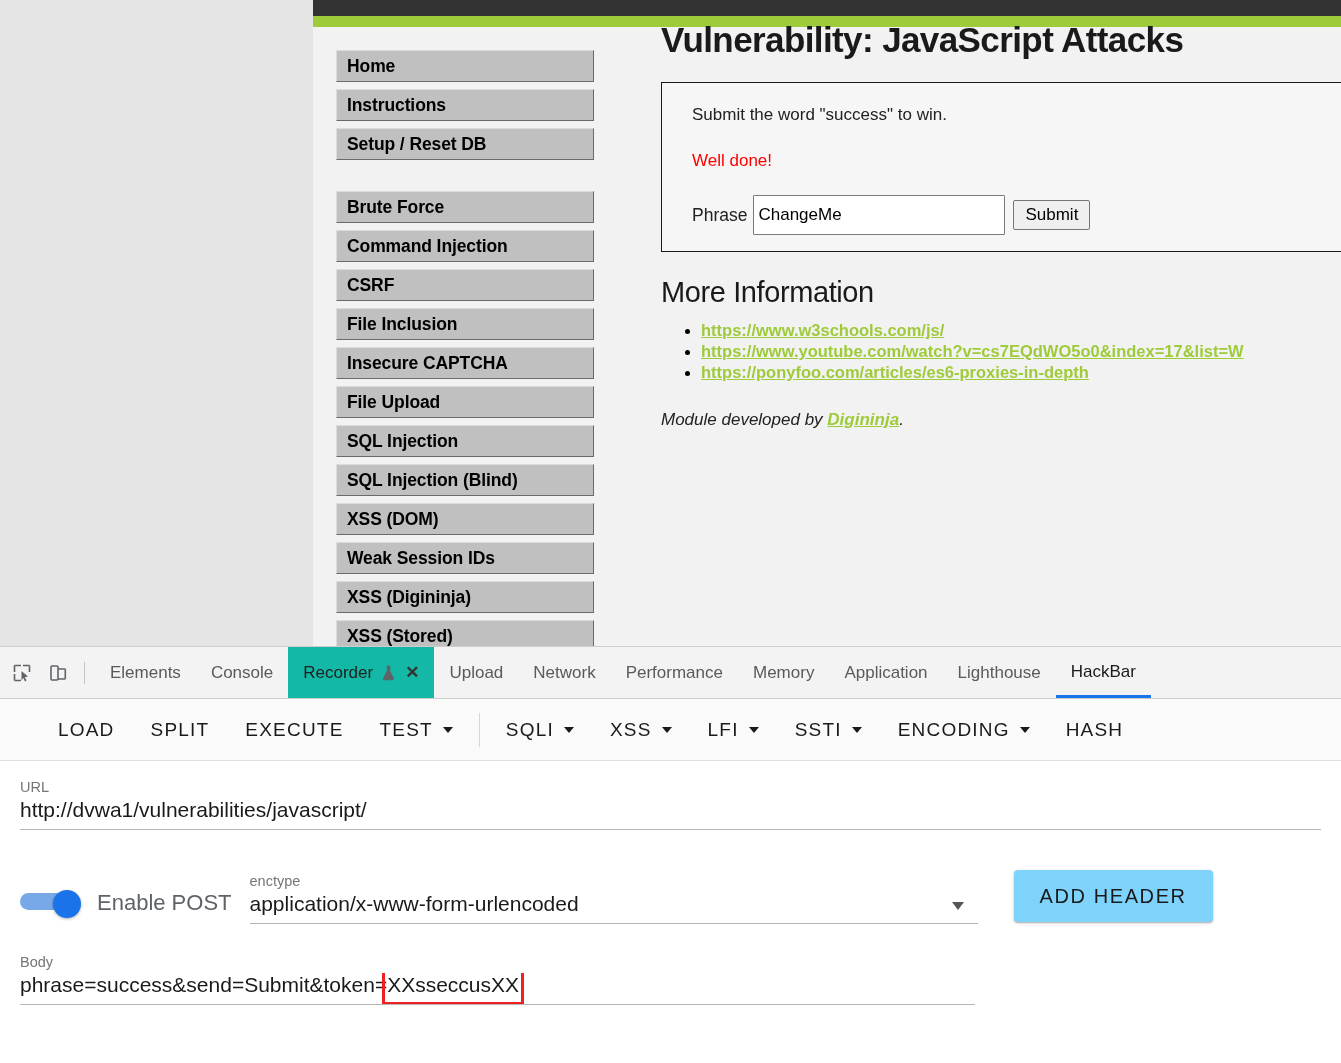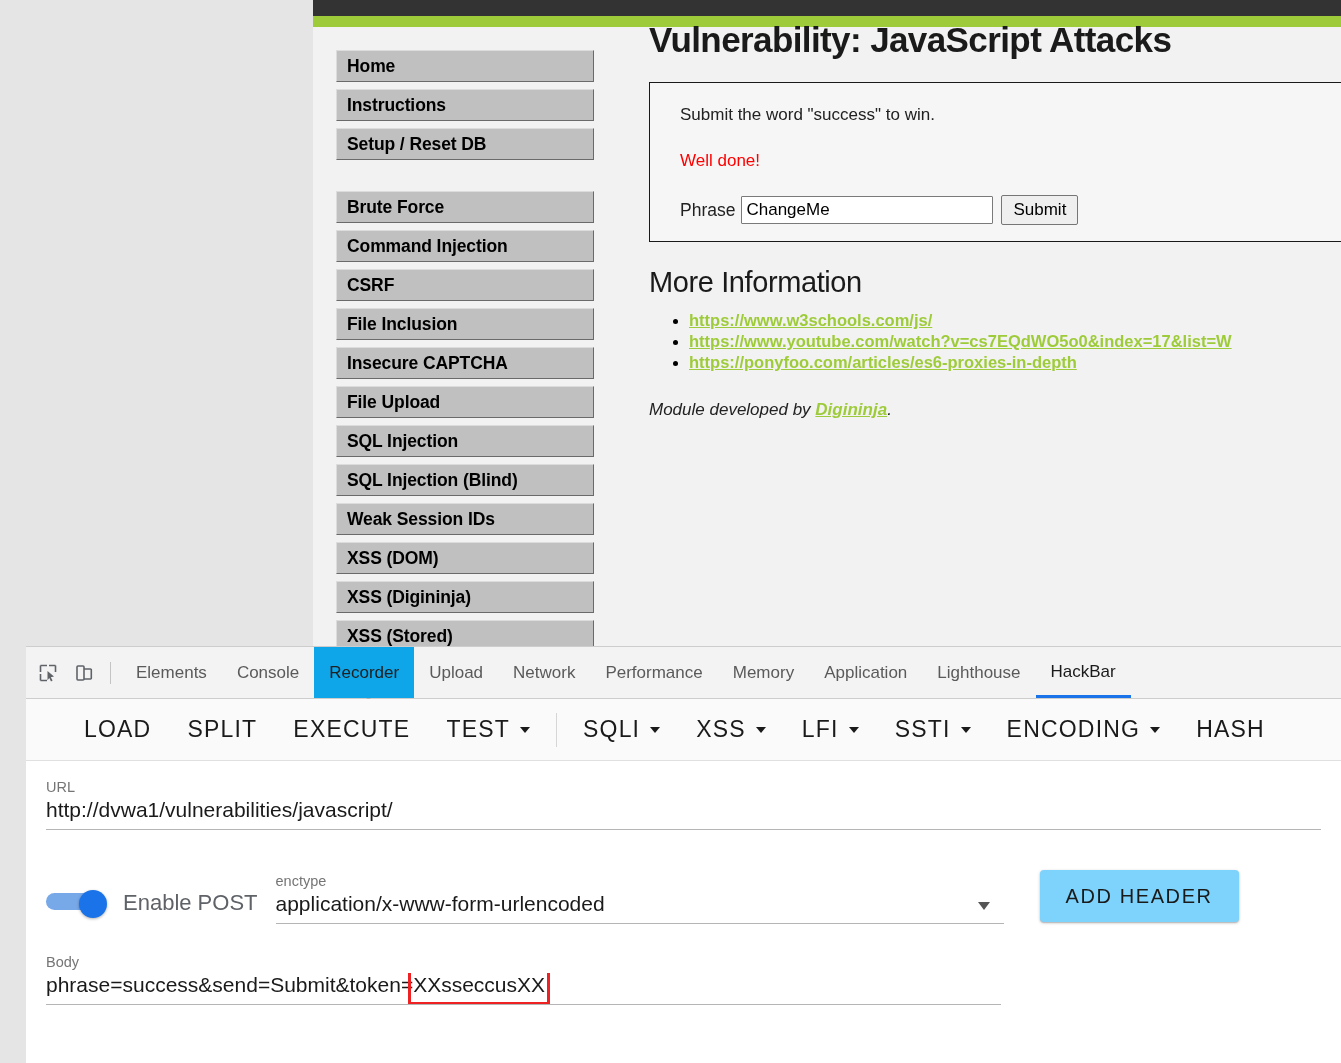--- a/index.html
+++ b/index.html
@@ -49,21 +49,21 @@
     font-size: 17.5px;
     color: #000;
     letter-spacing: -0.1px;
     white-space: nowrap;
     overflow: hidden;
   }
   .nav-gap { height: 24px; }
 
   
   #main {
-    position: absolute; left: 336px; top: 20px; right: 0px;
+    position: absolute; left: 348px; top: 20px; right: 0px;
   }
   #page-title {
     font-size: 35px;
     font-weight: bold;
     color: #1a1a1a;
     margin: 0 0 22px 0;
     letter-spacing: -0.6px;
   }
   #vuln-box {
     border: 1px solid #1a1a1a;
@@ -71,21 +71,21 @@
     padding: 22px 0 16px 30px;
     margin-right: 0px;
     box-sizing: border-box;
     width: 730px;
   }
   .vb-text { font-size: 17px; color: #222; margin: 0 0 26px 0; }
   .vb-result { font-size: 17px; color: #ff0000; margin: 0 0 24px 0; }
   .form-row { display: flex; align-items: center; }
   .form-label { font-size: 17.5px; color: #222; margin-right: 6px; }
   #phrase-input {
-    width: 252px; height: 28px; box-sizing: border-box;
+    width: 252px; height: 40px; box-sizing: border-box;
     border: 1px solid #7a7a7a;
     background: #ffffff;
     font-size: 17px;
     font-family: "Liberation Sans", sans-serif;
     padding: 0 4px;
     color: #000;
     border-radius: 1px;
   }
   #submit-btn {
     margin-left: 8px;
@@ -120,21 +120,20 @@
   }
   #module-credit a {
     color: #9ecb3a; font-weight: bold; text-decoration: underline; font-style: italic;
   }
 
   
   #devtools {
     position: absolute; left: 0; top: 646px; right: 0; bottom: 0;
     background: #ffffff;
     border-top: 1px solid #cdcdcd;
-    margin-left: 26px;
   }
   #dt-tabbar {
     position: relative;
     height: 51px;
     background: #f3f3f3;
     border-bottom: 1px solid #cdcdcd;
     display: flex; align-items: center;
   }
   .dt-icon-btn {
     width: 28px; height: 28px; margin-left: 8px;
@@ -147,21 +146,21 @@
   .dt-tab {
     height: 51px; line-height: 51px;
     padding: 0 15px;
     font-size: 17px;
     color: #5a5a5a;
     cursor: pointer;
     white-space: nowrap;
     display: flex; align-items: center;
     box-sizing: border-box;
   }
-  .dt-tab.selected-bg { background: #0ea5e9; color: #202020; flex-direction: column; }
+  .dt-tab.selected-bg { background: #14b8a6; color: #202020; }
   .dt-tab.active-underline {
     color: #1a1a1a;
     border-bottom: 3px solid #1a73e8;
   }
   .flask-ico { margin-left: 8px; display:inline-flex; }
   .close-x {
     margin-left: 9px; font-size: 17px; color: #333; font-weight: bold;
     cursor: pointer; line-height: 1;
   }
 
@@ -170,21 +169,21 @@
   #hb-toolbar {
     height: 62px;
     display: flex; align-items: center;
     background: #fafafa;
     border-bottom: 1px solid #e0e0e0;
     overflow: hidden;
     padding-left: 40px;
     box-sizing: border-box;
   }
   .hb-btn {
-    font-size: 23px;
+    font-size: 19px;
     letter-spacing: 1.2px;
     color: #1a1a1a;
     padding: 0 18px;
     white-space: nowrap;
     cursor: pointer;
     display: flex; align-items: center;
     font-family: "Liberation Sans", sans-serif;
   }
   .caret {
     margin-left: 10px;
@@ -278,22 +277,22 @@
         <a class="nav-item">Setup / Reset DB</a>
         <div class="nav-gap"></div>
         <a class="nav-item">Brute Force</a>
         <a class="nav-item">Command Injection</a>
         <a class="nav-item">CSRF</a>
         <a class="nav-item">File Inclusion</a>
         <a class="nav-item">Insecure CAPTCHA</a>
         <a class="nav-item">File Upload</a>
         <a class="nav-item">SQL Injection</a>
         <a class="nav-item">SQL Injection (Blind)</a>
+        <a class="nav-item">XSS (DOM)</a>
         <a class="nav-item">Weak Session IDs</a>
-        <a class="nav-item">XSS (DOM)</a>
         <a class="nav-item">XSS (Digininja)</a>
         <a class="nav-item">XSS (Stored)</a>
       </div>
 
       <div id="main">
         <h1 id="page-title">Vulnerability: JavaScript Attacks</h1>
 
         <div id="vuln-box">
           <p class="vb-text">Submit the word "success" to win.</p>
           <p class="vb-result">Well done!</p>

